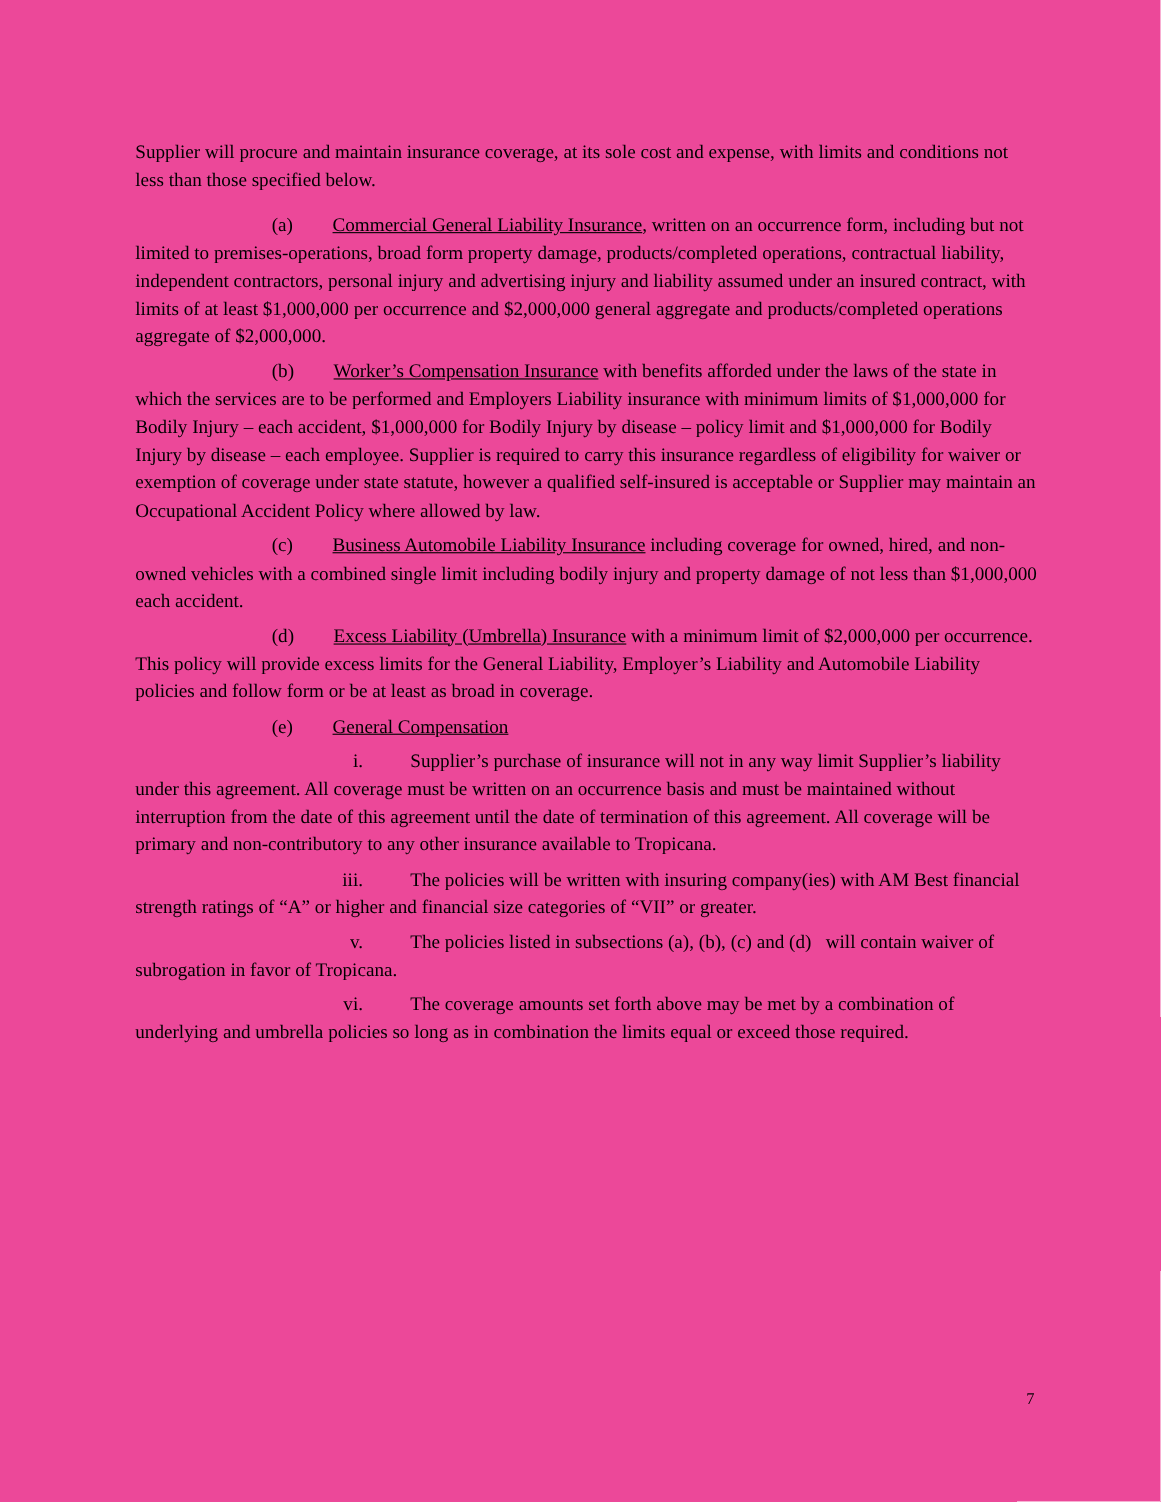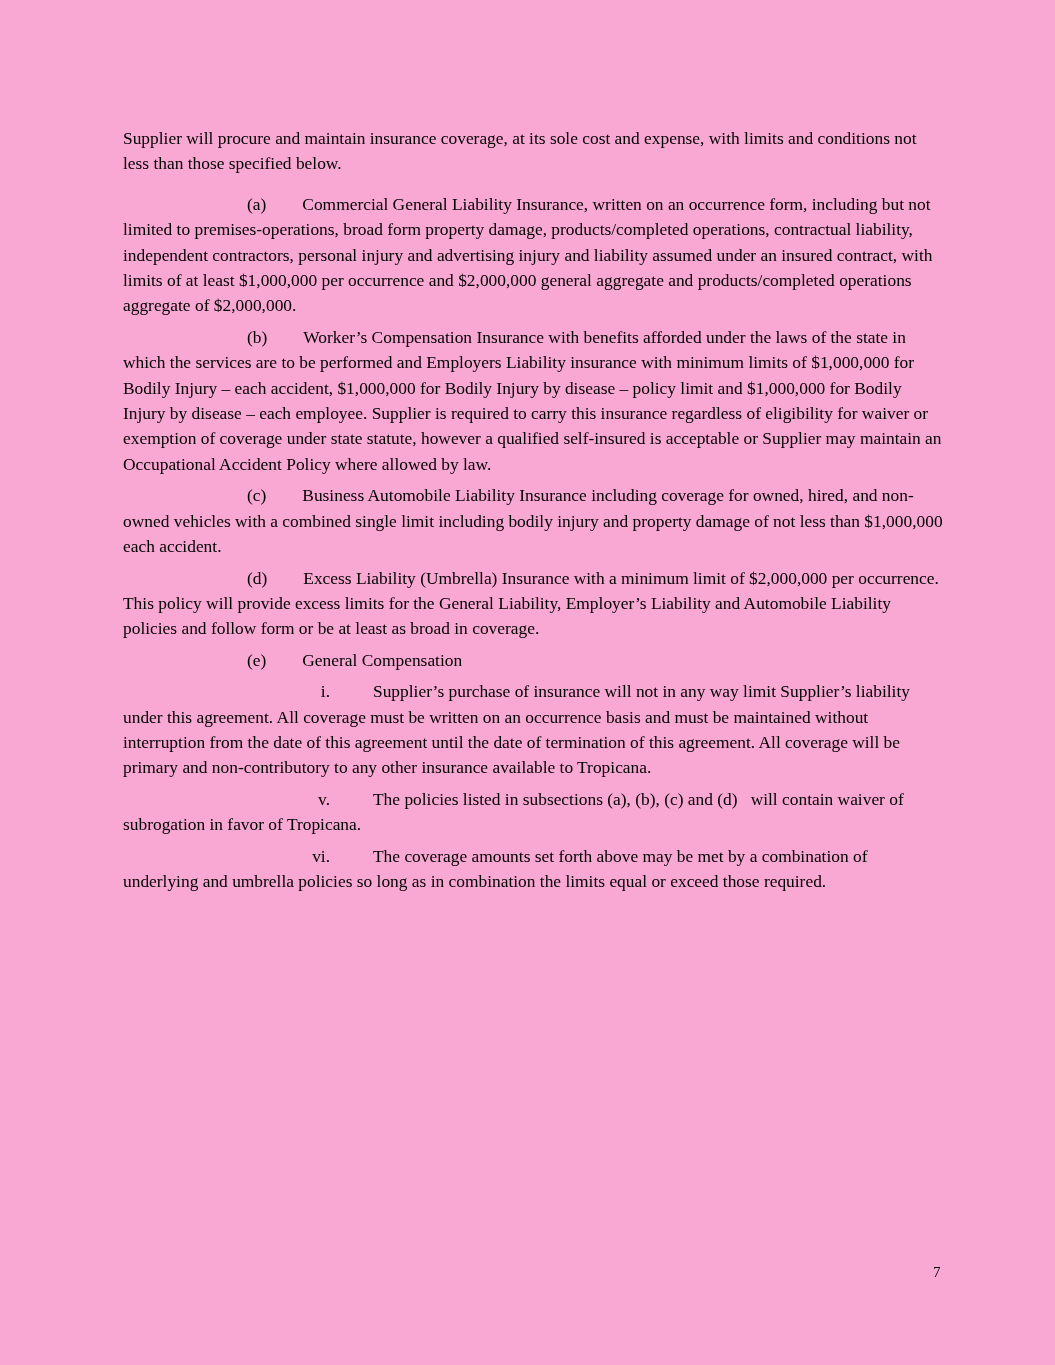--- a/index.html
+++ b/index.html
@@ -4,21 +4,21 @@
 <style>
   html, body {
     margin: 0;
     padding: 0;
     background: #ffffff;
   }
   .page {
     position: relative;
     width: 1055px;
     height: 1365px;
-    background: #f9a8d4;
+    background: #ec4899;
     color: #000000;
     font-family: "Liberation Serif", serif;
     overflow: hidden;
   }
   .content {
     position: absolute;
     left: 123px;
     top: 126px;
     width: 822px;
   }
@@ -28,38 +28,39 @@
     line-height: 25.4px;
     white-space: pre-wrap;
     text-align: left;
   }
   
   .content p.para:nth-child(2) { margin-top: 15px; }
   .ind-a { display: inline-block; width: 124px; }
   .tab-a { display: inline-block; width: 36px; }
   .ind-r { display: inline-block; width: 207px; text-align: right; }
   .tab-r { display: inline-block; width: 43px; }
-  .u { }
+  .u { text-decoration: underline; }
   .page-number {
     position: absolute;
     left: 933px;
     top: 1262px;
     font-size: 15px;
     line-height: 20px;
   }
 </style>
 </head>
 <body>
 
 <div class="page">
   <div class="content">
       <p class="para intro"><span>Supplier will procure and maintain insurance coverage, at its sole cost and expense, with limits and conditions not less than those specified below.</span></p>
       <p class="para lettered"><span class="ind-a"></span><span>(a)</span><span class="tab-a"></span><span class="u">Commercial General Liability Insurance</span><span>, written on an occurrence form, including but not limited to premises-operations, broad form property damage, products/completed operations, contractual liability, independent contractors, personal injury and advertising injury and liability assumed under an insured contract, with limits of at least $1,000,000 per occurrence and $2,000,000 general aggregate and products/completed operations aggregate of $2,000,000.</span></p>
       <p class="para lettered"><span class="ind-a"></span><span>(b)</span><span class="tab-a"></span><span class="u">Worker’s Compensation Insurance</span><span> with benefits afforded under the laws of the state in which the services are to be performed and Employers Liability insurance with minimum limits of $1,000,000 for Bodily Injury – each accident, $1,000,000 for Bodily Injury by disease – policy limit and $1,000,000 for Bodily Injury by disease – each employee. Supplier is required to carry this insurance regardless of eligibility for waiver or exemption of coverage under state statute, however a qualified self-insured is acceptable or Supplier may maintain an Occupational Accident Policy where allowed by law.</span></p>
       <p class="para lettered"><span class="ind-a"></span><span>(c)</span><span class="tab-a"></span><span class="u">Business Automobile Liability Insurance</span><span> including coverage for owned, hired, and non-owned vehicles with a combined single limit including bodily injury and property damage of not less than $1,000,000 each accident.</span></p>
       <p class="para lettered"><span class="ind-a"></span><span>(d)</span><span class="tab-a"></span><span class="u">Excess Liability (Umbrella) Insurance</span><span> with a minimum limit of $2,000,000 per occurrence.  This policy will provide excess limits for the General Liability, Employer’s Liability and Automobile Liability policies and follow form or be at least as broad in coverage.</span></p>
       <p class="para lettered"><span class="ind-a"></span><span>(e)</span><span class="tab-a"></span><span class="u">General Compensation</span><span></span></p>
       <p class="para roman"><span class="ind-r">i.</span><span class="tab-r"></span><span>Supplier’s purchase of insurance will not in any way limit Supplier’s liability under this agreement. All coverage must be written on an occurrence basis and must be maintained without interruption from the date of this agreement until the date of termination of this agreement. All coverage will be primary and non-contributory to any other insurance available to Tropicana.</span></p>
+      <p class="para roman"><span class="ind-r">iii.</span><span class="tab-r"></span><span>The policies will be written with insuring company(ies) with AM Best financial strength ratings of “A” or higher and financial size categories of “VII” or greater.</span></p>
       <p class="para roman"><span class="ind-r">v.</span><span class="tab-r"></span><span>The policies listed in subsections (a), (b), (c) and (d)   will contain waiver of subrogation in favor of Tropicana.</span></p>
       <p class="para roman"><span class="ind-r">vi.</span><span class="tab-r"></span><span>The coverage amounts set forth above may be met by a combination of underlying and umbrella policies so long as in combination the limits equal or exceed those required.</span></p>
     </div>
   <div class="page-number">7</div>
 </div>
 
 </body></html>

